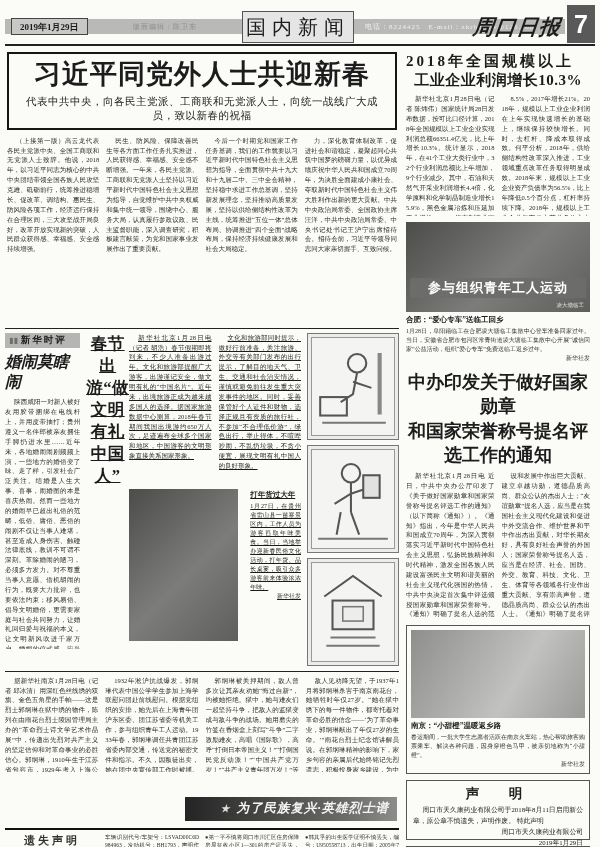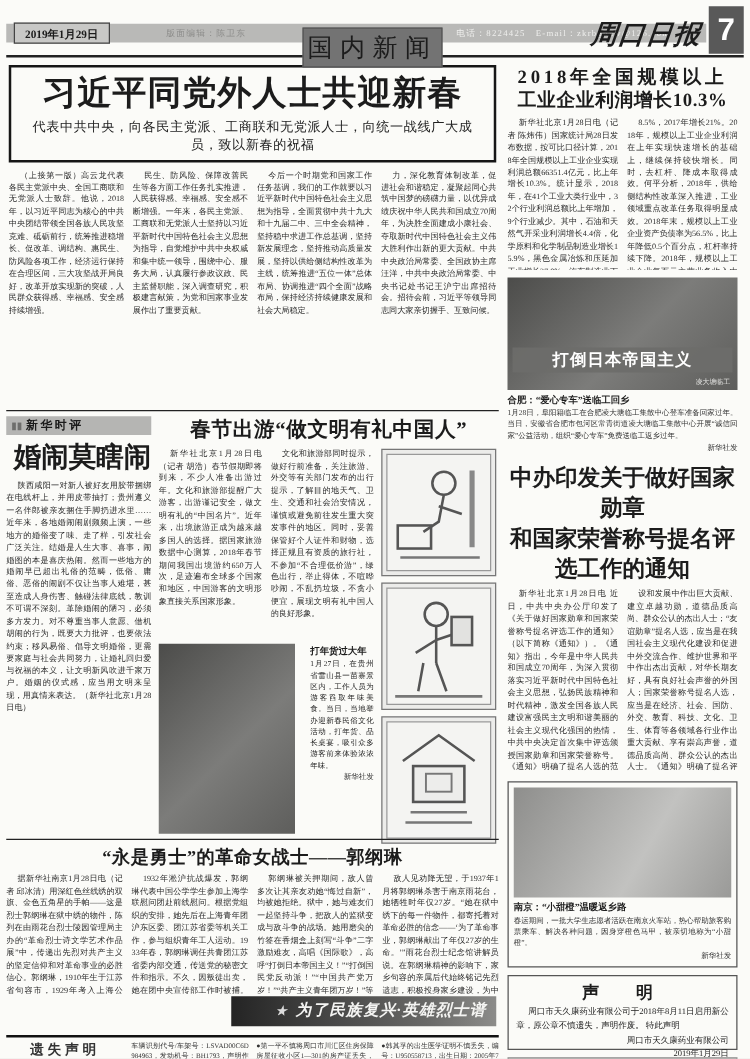--- a/index.html
+++ b/index.html
@@ -8,21 +8,21 @@
     width:600px; height:847px; margin:0 auto; background:#fbfbf8;
     font-family:"Liberation Serif","DejaVu Serif",serif; color:#1c1c1c;
     position:relative; overflow:hidden; padding:4px 5px 12px 5px;
   }
   
   .masthead { position:relative; height:42px; border-bottom:2px solid #222; }
   .gray-strip { position:absolute; top:15px; left:0; right:30px; height:15px; background:#b9b9b7; }
   .date-box { position:absolute; top:14px; left:6px; height:17px; padding:2px 8px;
     background:#c8c8c6; border:1px solid #444; font-size:9px; font-weight:bold; }
   .editor-note { position:absolute; top:18px; left:128px; font-size:7px; color:#8d8d8b; letter-spacing:1px; }
-  .section-box { position:absolute; top:18px; left:237px; width:112px; height:32px; background:#737373;
+  .section-box { position:absolute; top:7px; left:237px; width:112px; height:32px; background:#e5e5e5;
     border:1px solid #555; display:flex; align-items:center; justify-content:center;
     font-size:20px; letter-spacing:6px; font-weight:500; }
   .contact-note { position:absolute; top:18px; left:360px; font-size:7px; color:#efefed; letter-spacing:1px; }
   .paper-logo { position:absolute; top:9px; right:34px; font-size:21px; font-weight:bold;
     font-style:italic; letter-spacing:1px; transform:skewX(-6deg); }
   .page-num { position:absolute; top:1px; right:0; width:28px; height:38px; background:#595959;
     color:#fff; font-size:25px; font-weight:bold; display:flex; align-items:center; justify-content:center;
     font-family:"Liberation Sans",sans-serif; }
   
   .content { display:flex; gap:7px; padding-top:4px; }
@@ -37,23 +37,23 @@
   .lead-box { border:2px solid #161616; padding:6px 8px 5px 8px; margin:2px 2px 6px 2px; }
   .lead-headline { font-size:27px; font-weight:bold; text-align:center; letter-spacing:1px; line-height:1.1; }
   .lead-subtitle { font-size:10.5px; text-align:center; margin-top:5px; color:#222; letter-spacing:.5px; }
   .lead-cols { height:186px; margin:0 2px; }
   
   .middle-band { border-top:1.5px solid #222; margin-top:6px; padding-top:4px; display:flex; gap:6px; height:338px; }
   .commentary { width:116px; }
   .commentary-label { background:#b5b5b3; height:15px; display:flex; align-items:center; gap:3px;
     padding:0 4px; font-size:9.5px; font-weight:bold; letter-spacing:2px; }
   .commentary-label .decor { color:#6e6e6c; font-size:8px; letter-spacing:0; }
-  .commentary-headline { font-size:22px; font-weight:bold; text-align:right; line-height:1.3; margin:4px 0 4px 0; }
+  .commentary-headline { font-size:16px; font-weight:bold; text-align:left; line-height:1.3; margin:4px 0 4px 0;font-style:italic; }
   .commentary-body { height:252px; }
-  .mid-right { flex:1; display:flex; flex-direction:column; }
+  .mid-right { flex:1; display:flex; flex-direction:row;text-decoration:underline; }
   .travel-headline { font-size:16.5px; font-weight:bold; text-align:center; letter-spacing:.5px; margin-bottom:4px; }
   .travel-row { display:flex; gap:6px; flex:1; }
   .travel-textzone { width:172px; display:flex; flex-direction:column; }
   .travel-cols { height:152px; }
   .travel-photo-row { display:flex; gap:12px; margin-top:4px; flex:1; }
   .photo { background:linear-gradient(135deg,#4c4c4a 0%,#7c7c7a 55%,#5e5e5c 100%); position:relative; }
   .travel-photo { width:112px; height:152px; }
   .travel-caption { width:52px; font-size:6px; line-height:1.5; text-align:justify; word-break:break-all; }
   .travel-caption .cap-title { font-weight:bold; font-size:7.5px; margin-bottom:2px; text-indent:0; }
   .cartoon-col { width:92px; display:flex; flex-direction:column; gap:5px; }
@@ -66,21 +66,21 @@
   .martyr-banner { position:absolute; right:2px; bottom:2px; width:212px; height:24px;
     background:linear-gradient(90deg,#242424,#6a6a68 75%,#8c8c8a); color:#f4f4f2; display:flex;
     align-items:center; justify-content:flex-end; padding-right:8px; font-size:12.5px; font-weight:bold;
     font-style:italic; letter-spacing:1px; }
   .martyr-banner .flag { margin-right:6px; font-size:10px; color:#ddd; }
   
   .classifieds { border-top:2px solid #111; margin-top:5px; padding-top:3px; display:flex; gap:6px; height:56px; }
   .classified-col { flex:1; font-size:5.6px; line-height:1.45; text-align:justify; word-break:break-all; overflow:hidden; color:#333; }
   .classified-title { font-size:11px; font-weight:bold; text-align:center; letter-spacing:3px; margin-bottom:2px; }
   
-  .industry-headline1 { font-size:15px; font-weight:bold; text-align:center; letter-spacing:3px; margin-top:2px; }
+  .industry-headline1 { font-size:15px; font-weight:bold; letter-spacing:3px; margin-top:2px; }
   .industry-headline2 { font-size:15px; font-weight:bold; text-align:center; letter-spacing:.5px; margin-bottom:4px; }
   .industry-cols { height:122px; }
   .lingong { margin-top:6px; }
   .lingong-photo { width:100%; height:90px; }
   .lingong-banner { position:absolute; left:4px; right:4px; bottom:14px; background:rgba(108,108,106,.92);
     color:#fff; font-size:13px; font-weight:bold; text-align:center; letter-spacing:1px; padding:1px 0; }
   .lingong-sub { position:absolute; right:6px; bottom:3px; color:#e5e5e3; font-size:5.5px; }
   .cap-line { font-size:7.5px; font-weight:bold; margin-top:3px; }
   .cap-body { font-size:6px; line-height:1.5; text-align:justify; word-break:break-all; margin-top:2px; color:#333; }
   .cap-credit { font-size:6px; text-align:right; color:#333; }
@@ -188,21 +188,20 @@
                   <rect x="30" y="40" width="20" height="14" fill="none" stroke="#777" stroke-width="1.5"></rect>
                   <path d="M18 70 h44 M14 78 h52" stroke="#777" stroke-width="2"></path>
                 </svg>
               </div>
             </div>
           </div>
         </div>
       </div>
 
       <div class="martyr">
-        <div class="martyr-headline">“永是勇士”的革命女战士——郭纲琳</div>
         <div class="colrow martyr-cols">
           <div class="bodytext">据新华社南京1月28日电（记者 邱冰清）用深红色丝线绣的双旗、金色五角星的手帕——这是烈士郭纲琳在狱中绣的物件，陈列在由雨花台烈士陵园管理局主办的“革命烈士诗文学艺术作品展”中，传递出先烈对共产主义的坚定信仰和对革命事业的必胜信心。郭纲琳，1910年生于江苏省句容市，1929年考入上海公学，并加入中国左翼文学研究会，开始探求革命真理。九一八事变后，她不满校方阻挠，积极投身抗日救亡运动，号召同学们成立抗日救国会。1931年10月加入中国共产主义青年团，同年底转为中国共产党党员。</div>
           <div class="bodytext">1932年淞沪抗战爆发，郭纲琳代表中国公学学生参加上海学联慰问团赴前线慰问。根据党组织的安排，她先后在上海青年团沪东区委、团江苏省委等机关工作，参与组织青年工人运动。1933年春，郭纲琳调任共青团江苏省委内部交通，传送党的秘密文件和指示。不久，因叛徒出卖，她在团中央宣传部工作时被捕。1934年，郭纲琳被押解至南京宪兵司令部看守所。面对敌人的威逼利诱，她坚贞不屈，严守党的秘密，表现出共产党人的铮铮铁骨。</div>
           <div class="bodytext">郭纲琳被关押期间，敌人曾多次让其亲友劝她“悔过自新”，均被她拒绝。狱中，她与难友们一起坚持斗争，把敌人的监狱变成与敌斗争的战场。她用磨尖的竹签在香烟盒上刻写“斗争”二字激励难友，高唱《国际歌》，高呼“打倒日本帝国主义！”“打倒国民党反动派！”“中国共产党万岁！”“共产主义青年团万岁！”等口号，始终保持着共产党人的昂扬斗志。</div>
           <div class="bodytext">敌人见劝降无望，于1937年1月将郭纲琳杀害于南京雨花台，她牺牲时年仅27岁。“她在狱中绣下的每一件物件，都寄托着对革命必胜的信念——‘为了革命事业，郭纲琳献出了年仅27岁的生命。’”雨花台烈士纪念馆讲解员说。在郭纲琳精神的影响下，家乡句容的亲属后代始终铭记先烈遗志，积极投身家乡建设，为中国革命和建设事业贡献力量。</div>
         </div>
         <div class="martyr-banner">
           <span class="flag">★</span>
           <span>为了民族复兴·英雄烈士谱</span>
         </div>
@@ -234,21 +233,21 @@
         <div class="industry-headline1">2018年全国规模以上</div>
         <div class="industry-headline2">工业企业利润增长10.3%</div>
         <div class="colrow industry-cols">
           <div class="bodytext">新华社北京1月28日电（记者 陈炜伟）国家统计局28日发布数据，按可比口径计算，2018年全国规模以上工业企业实现利润总额66351.4亿元，比上年增长10.3%。统计显示，2018年，在41个工业大类行业中，32个行业利润总额比上年增加，9个行业减少。其中，石油和天然气开采业利润增长4.4倍，化学原料和化学制品制造业增长15.9%，黑色金属冶炼和压延加工业增长37.8%，汽车制造业下降4.7%，计算机、通信和其他电子设备制造业下降3.2%。国家统计局工业司何平分析，从近5年看，2014年，规模以上工业企业利润同比增长3.3%，2015年下降2.3%，2016年增长</div>
           <div class="bodytext">8.5%，2017年增长21%。2018年，规模以上工业企业利润在上年实现快速增长的基础上，继续保持较快增长。同时，去杠杆、降成本取得成效。何平分析，2018年，供给侧结构性改革深入推进，工业领域重点改革任务取得明显成效。2018年末，规模以上工业企业资产负债率为56.5%，比上年降低0.5个百分点，杠杆率持续下降。2018年，规模以上工业企业每百元主营业务收入中的成本费用合计为92.58元，比上年降低0.18元。当天发布的数据还显示，2018年12月份，规模以上工业企业实现利润总额6808.5亿元，同比下降1.9%，降幅比11月份扩大0.1个百分点。</div>
         </div>
       </div>
 
       <div class="lingong">
         <div class="photo lingong-photo">
-          <div class="lingong-banner">打倒日本帝国主义</div>
+          <div class="lingong-banner">参与组织青年工人运动</div>
           <div class="lingong-sub">凌大塘临工</div>
         </div>
         <div class="cap-line">合肥：“爱心专车”送临工回乡</div>
         <div class="cap-body">
           <span>1月28日，阜阳籍临工在合肥凌大塘临工集散中心登车准备回家过年。当日，安徽省合肥市包河区常青街道凌大塘临工集散中心开展“诚信回家”公益活动，组织“爱心专车”免费送临工返乡过年。</span>
         </div>
         <div class="cap-credit">新华社发</div>
       </div>
 
       <div class="medal">

